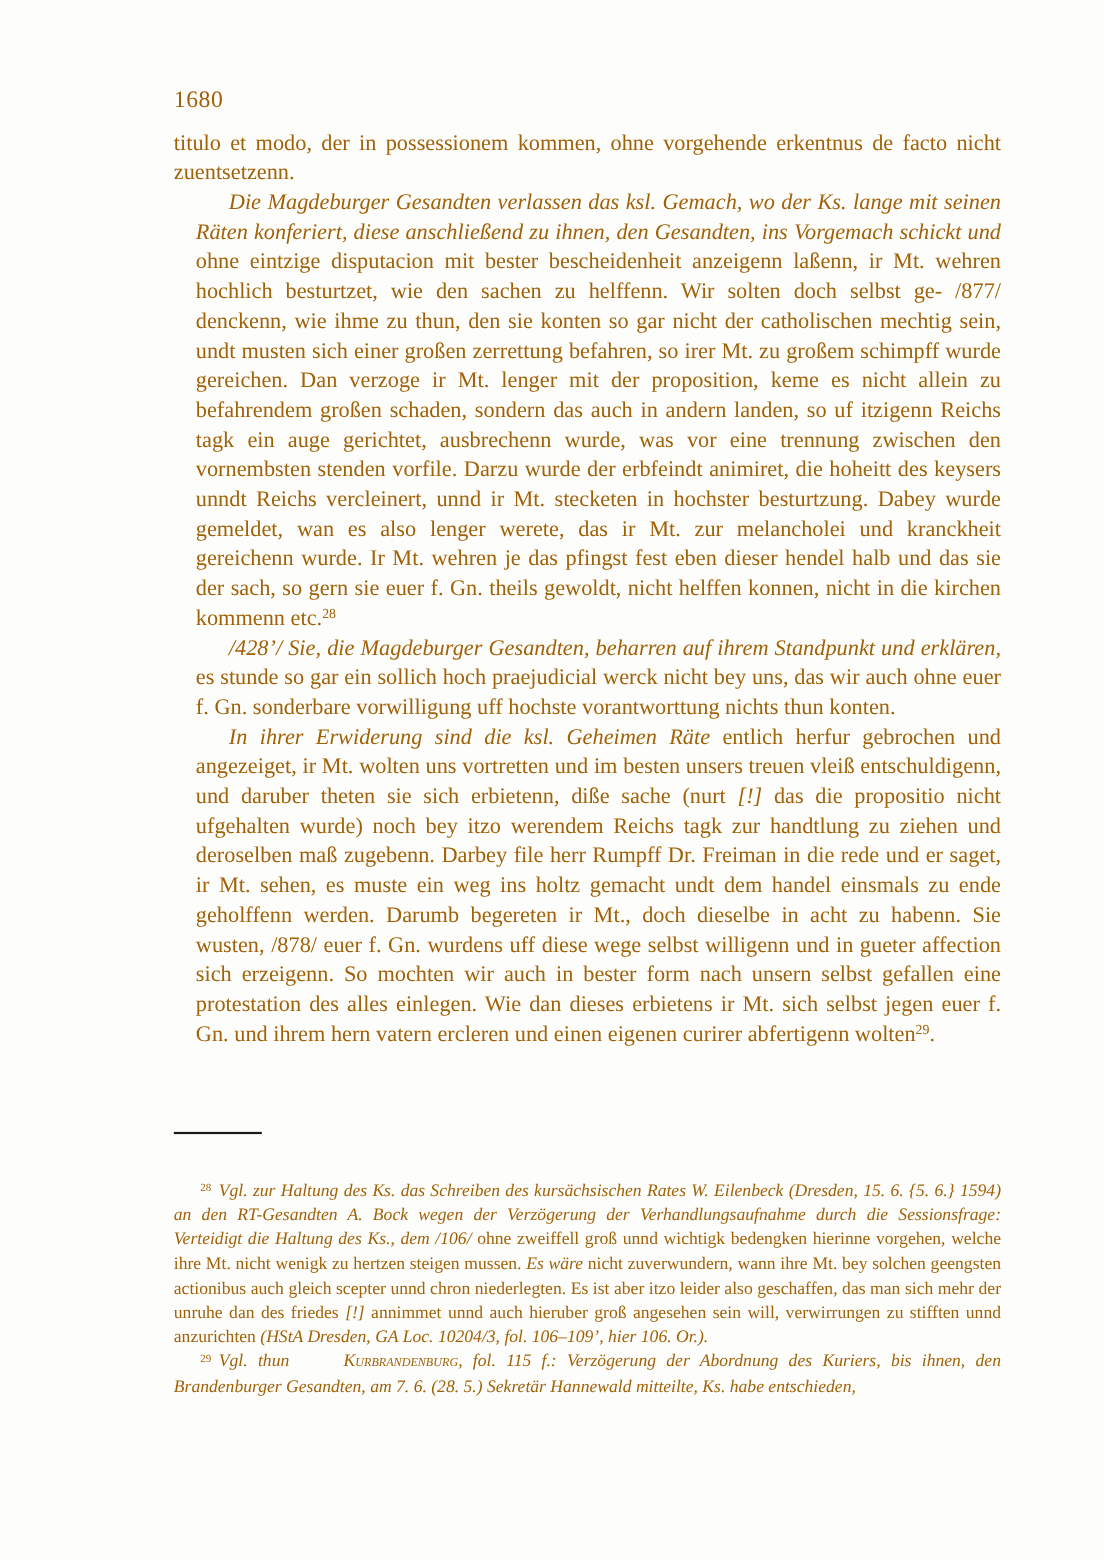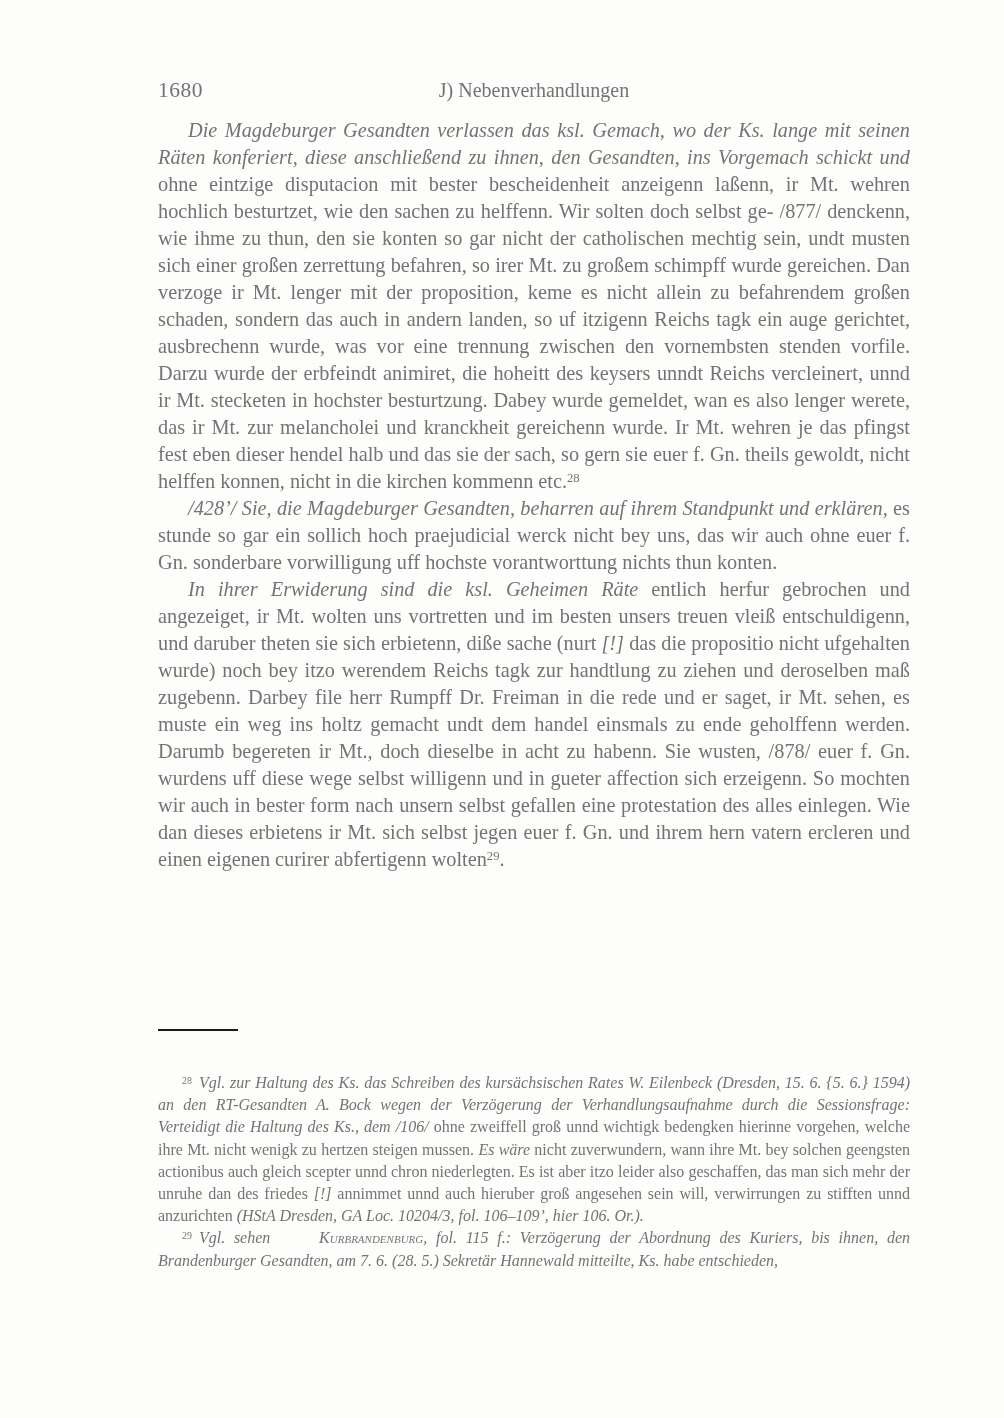--- a/index.html
+++ b/index.html
@@ -5,21 +5,21 @@
   html, body {
     margin: 0;
     padding: 0;
     background: #ffffff;
   }
   .page {
     position: relative;
     width: 1004px;
     height: 1418px;
     background: #fdfdfc;
-    color: #737373;
+    color: #a16207;
     font-family: "Liberation Serif", serif;
     overflow: hidden;
   }
   .header-row {
     position: absolute;
     top: 78px;
     left: 158px;
     width: 752px;
     height: 28px;
   }
@@ -45,21 +45,21 @@
     width: 752px;
     font-size: 20.3px;
     line-height: 27px;
     text-align: justify;
   }
   .para {
     margin: 0;
     padding: 0;
     text-indent: 0;
   }
-  .para.indent { text-indent: 30px; }
+  .para.indent { text-indent: 30px; margin-left: 20px; }
   .seg-roman { font-style: normal; }
   .seg-italic { font-style: italic; }
   .seg-smallcaps-italic { font-style: italic; font-variant: small-caps; margin-left: 40px; }
   sup.seg-sup {
     font-size: 0.62em;
     line-height: 0;
     vertical-align: baseline;
     position: relative;
     top: -0.45em;
   }
@@ -86,29 +86,29 @@
   }
   .footnote sup.seg-sup { margin-right: 7px; top: -0.4em; }
 </style>
 </head>
 <body>
 
 <div class="page">
 
   <div class="header-row">
     <span class="pagenum">1680</span>
-    <span class="running-head">J) Nebenverhandlungen</span>
   </div>
 
   <div class="body-text" id="body-text">
+      <p class="para"><span class="seg-roman">titulo et modo, der in possessionem kommen, ohne vorgehende erkentnus de facto nicht zuentsetzenn.</span></p>
       <p class="para indent"><span class="seg-italic">Die Magdeburger Gesandten verlassen das ksl. Gemach, wo der Ks. lange mit seinen Räten konferiert, diese anschließend zu ihnen, den Gesandten, ins Vorgemach schickt und </span><span class="seg-roman">ohne eintzige disputacion mit bester bescheidenheit anzeigenn laßenn, ir Mt. wehren hochlich besturtzet, wie den sachen zu helffenn. Wir solten doch selbst ge- /877/ denckenn, wie ihme zu thun, den sie konten so gar nicht der catholischen mechtig sein, undt musten sich einer großen zerrettung befahren, so irer Mt. zu großem schimpff wurde gereichen. Dan verzoge ir Mt. lenger mit der proposition, keme es nicht allein zu befahrendem großen schaden, sondern das auch in andern landen, so uf itzigenn Reichs tagk ein auge gerichtet, ausbrechenn wurde, was vor eine trennung zwischen den vornembsten stenden vorfile. Darzu wurde der erbfeindt animiret, die hoheitt des keysers unndt Reichs vercleinert, unnd ir Mt. stecketen in hochster besturtzung. Dabey wurde gemeldet, wan es also lenger werete, das ir Mt. zur melancholei und kranckheit gereichenn wurde. Ir Mt. wehren je das pfingst fest eben dieser hendel halb und das sie der sach, so gern sie euer f. Gn. theils gewoldt, nicht helffen konnen, nicht in die kirchen kommenn etc.</span><sup class="seg-sup">28</sup></p>
       <p class="para indent"><span class="seg-italic">/428’/ Sie, die Magdeburger Gesandten, beharren auf ihrem Standpunkt und erklären, </span><span class="seg-roman">es stunde so gar ein sollich hoch praejudicial werck nicht bey uns, das wir auch ohne euer f. Gn. sonderbare vorwilligung uff hochste vorantworttung nichts thun konten.</span></p>
       <p class="para indent"><span class="seg-italic">In ihrer Erwiderung sind die ksl. Geheimen Räte </span><span class="seg-roman">entlich herfur gebrochen und angezeiget, ir Mt. wolten uns vortretten und im besten unsers treuen vleiß entschuldigenn, und daruber theten sie sich erbietenn, diße sache (nurt </span><span class="seg-italic">[!]</span><span class="seg-roman"> das die propositio nicht ufgehalten wurde) noch bey itzo werendem Reichs tagk zur handtlung zu ziehen und deroselben maß zugebenn. Darbey file herr Rumpff Dr. Freiman in die rede und er saget, ir Mt. sehen, es muste ein weg ins holtz gemacht undt dem handel einsmals zu ende geholffenn werden. Darumb begereten ir Mt., doch dieselbe in acht zu habenn. Sie wusten, /878/ euer f. Gn. wurdens uff diese wege selbst willigenn und in gueter affection sich erzeigenn. So mochten wir auch in bester form nach unsern selbst gefallen eine protestation des alles einlegen. Wie dan dieses erbietens ir Mt. sich selbst jegen euer f. Gn. und ihrem hern vatern ercleren und einen eigenen curirer abfertigenn wolten</span><sup class="seg-sup">29</sup><span class="seg-roman">.</span></p>
     </div>
 
   <div class="footnote-sep"></div>
 
   <div class="footnotes" id="footnotes">
       <p class="footnote"><sup class="seg-sup">28</sup><span class="seg-italic">Vgl. zur Haltung des Ks. das Schreiben des kursächsischen Rates W. Eilenbeck (Dresden, 15. 6. {5. 6.} 1594) an den RT-Gesandten A. Bock wegen der Verzögerung der Verhandlungsaufnahme durch die Sessionsfrage: Verteidigt die Haltung des Ks., dem /106/ </span><span class="seg-roman">ohne zweiffell groß unnd wichtigk bedengken hierinne vorgehen, welche ihre Mt. nicht wenigk zu hertzen steigen mussen. </span><span class="seg-italic">Es wäre </span><span class="seg-roman">nicht zuverwundern, wann ihre Mt. bey solchen geengsten actionibus auch gleich scepter unnd chron niederlegten. Es ist aber itzo leider also geschaffen, das man sich mehr der unruhe dan des friedes </span><span class="seg-italic">[!]</span><span class="seg-roman"> annimmet unnd auch hieruber groß angesehen sein will, verwirrungen zu stifften unnd anzurichten </span><span class="seg-italic">(HStA Dresden, GA Loc. 10204/3, fol. 106–109’, hier 106. Or.).</span></p>
-      <p class="footnote"><sup class="seg-sup">29</sup><span class="seg-italic">Vgl. sehen </span><span class="seg-smallcaps-italic">Kurbrandenburg</span><span class="seg-italic">, fol. 115 f.: Verzögerung der Abordnung des Kuriers, bis ihnen, den Brandenburger Gesandten, am 7. 6. (28. 5.) Sekretär Hannewald mitteilte, Ks. habe entschieden,</span></p>
+      <p class="footnote"><sup class="seg-sup">29</sup><span class="seg-italic">Vgl. thun </span><span class="seg-smallcaps-italic">Kurbrandenburg</span><span class="seg-italic">, fol. 115 f.: Verzögerung der Abordnung des Kuriers, bis ihnen, den Brandenburger Gesandten, am 7. 6. (28. 5.) Sekretär Hannewald mitteilte, Ks. habe entschieden,</span></p>
     </div>
 
 </div>
 
 </body></html>

